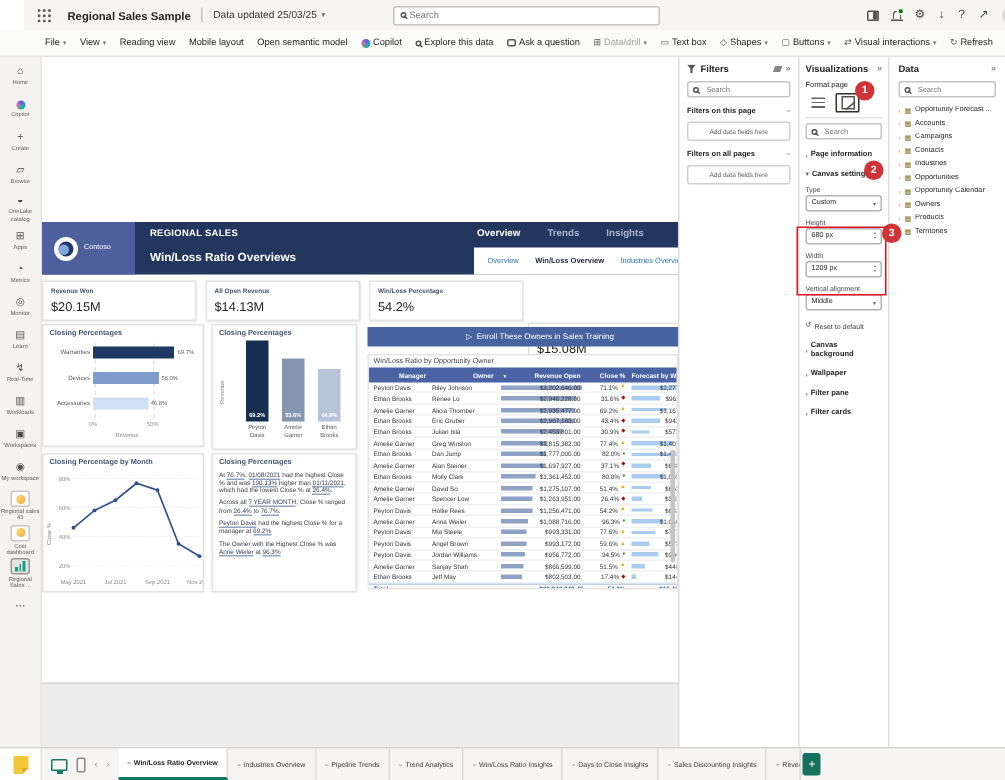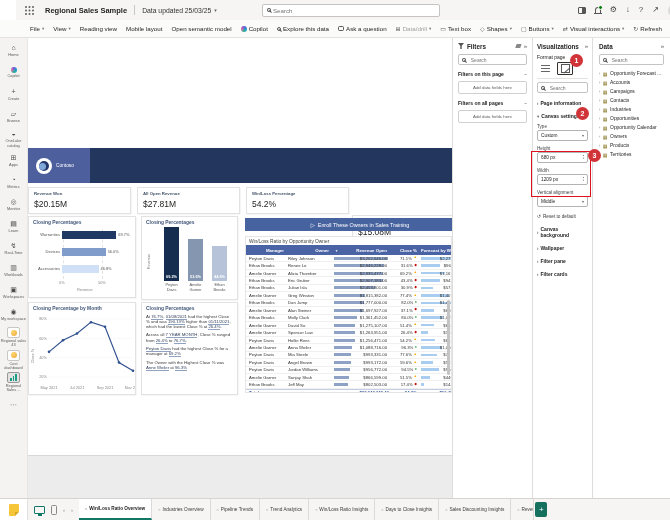--- a/index.html
+++ b/index.html
@@ -363,30 +363,44 @@
         <span class="ricon">⋯</span>
       </div>
     </nav>
 
   <main id="canvas">
     <div id="banner">
       <div id="logoblock">
         <div id="logocircle"></div>
         <span id="brandname">Contoso</span>
       </div>
+      <div id="banner-main">
+        <div id="b-title">REGIONAL SALES</div>
+        <div id="b-sub">Win/Loss Ratio Overviews</div>
+        <div id="b-nav">
+            <span class="bnav-item on">Overview</span>
+            <span class="bnav-item">Trends</span>
+            <span class="bnav-item">Insights</span>
+          </div>
+        <div id="subnav">
+            <span class="snav-item">Overview</span>
+            <span class="snav-item on">Win/Loss Overview</span>
+            <span class="snav-item">Industries Overview</span>
+          </div>
+      </div>
     </div>
 
     <div id="kpis">
         <div class="kpi" style="left:0px;">
           <div class="klab">Revenue Won</div>
           <div class="kval">$20.15M</div>
         </div>
         <div class="kpi" style="left:109px;">
           <div class="klab">All Open Revenue</div>
-          <div class="kval">$27.81M</div>
+          <div class="kval">$14.13M</div>
         </div>
         <div class="kpi" style="left:218px;">
           <div class="klab">Win/Loss Percentage</div>
           <div class="kval">54.2%</div>
         </div>
         <div class="kpi" style="left:324px;margin-top:28px;">
           <div class="klab">Forecast</div>
           <div class="kval">$15.08M</div>
         </div>
       </div>

